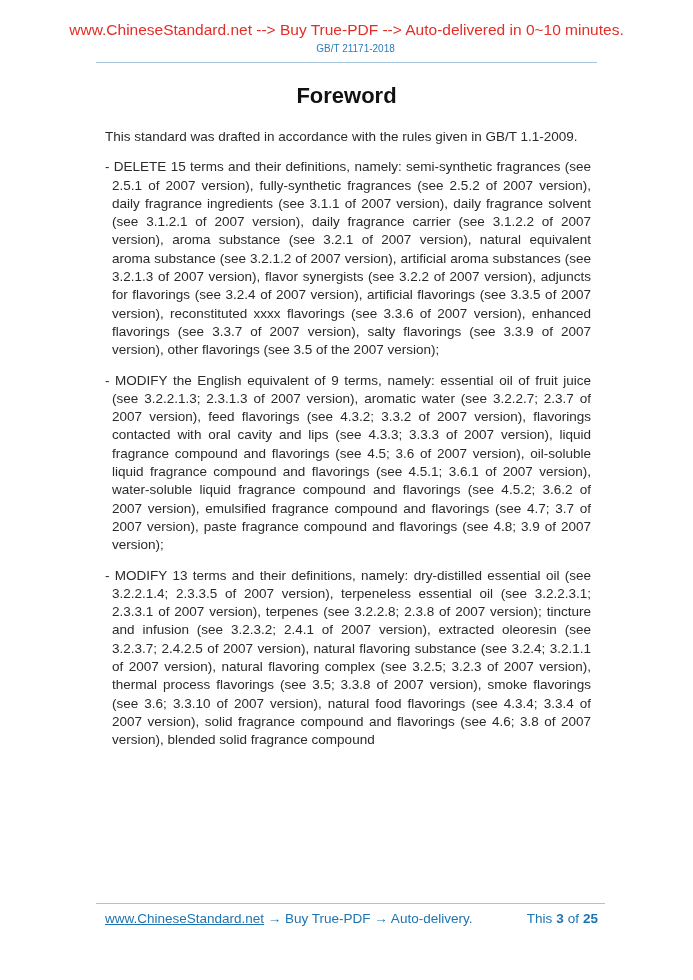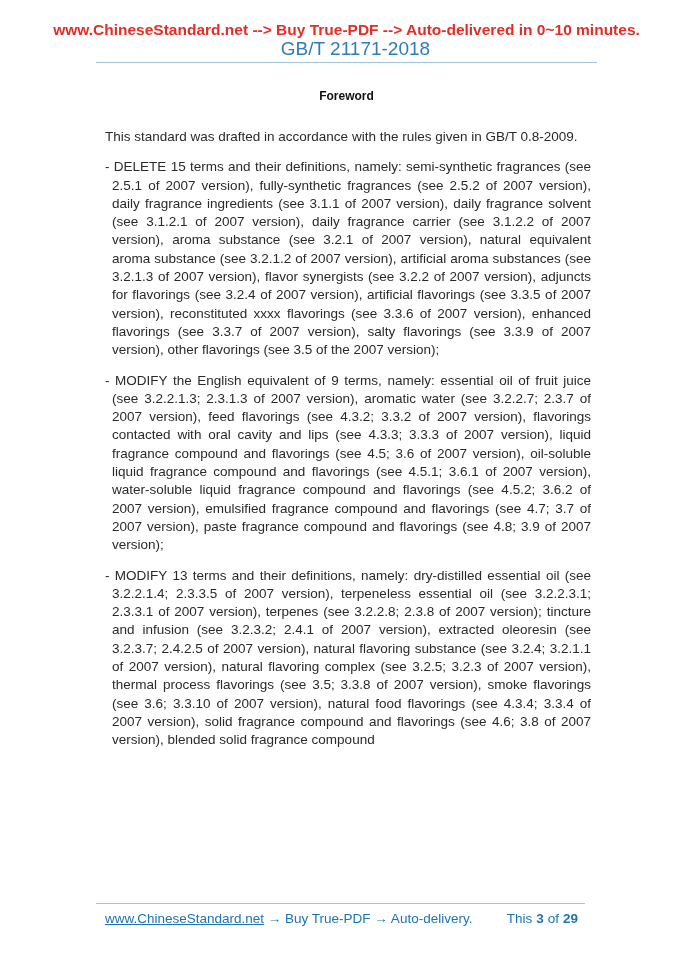--- a/index.html
+++ b/index.html
@@ -16,42 +16,41 @@
     font-family: "Liberation Sans", "DejaVu Sans", sans-serif;
     color: #2a2a2a;
   }
   .banner {
     padding-top: 21px;
     text-align: center;
     font-size: 15.5px;
     line-height: 18px;
     color: #e42d26;
     white-space: nowrap;
-    font-weight: bold;
   }
   .docnum {
     margin-top: 2px;
     text-align: center;
-    font-size: 19px;
+    font-size: 10px;
     line-height: 15px;
     color: #2e7cbd;
     padding-left: 18px;
   }
   .rule {
     border: none;
     border-top: 1.5px solid #a5c6dd;
     margin: 0;
   }
   .top-rule {
     margin: 6px 96px 0 96px;
   }
   h1.title {
     margin: 23px 0 0 0;
     text-align: center;
-    font-size: 12px;
+    font-size: 22px;
     line-height: 20px;
     font-weight: bold;
     color: #111111;
   }
   .content {
     margin: 22px 102px 0 105px;
     font-size: 13.5px;
     line-height: 18.3px;
     text-align: justify;
   }
@@ -59,21 +58,21 @@
     margin: 0 0 12px 0;
   }
   .bullet {
     margin-left: 16px;
     padding-left: 7px;
     text-indent: -7px;
   }
   .footer {
     position: absolute;
     left: 96px;
-    right: 108px;
+    right: 88px;
     top: 903px;
     text-align: center;
   }
   .footer-row {
     margin-top: 7px;
     padding: 0 7px 0 9px;
     display: flex;
     justify-content: space-between;
     align-items: baseline;
     font-size: 13.5px;
@@ -97,32 +96,32 @@
 
   <div class="banner">www.ChineseStandard.net --&gt; Buy True-PDF --&gt; Auto-delivered in 0~10 minutes.</div>
 
   <div class="docnum">GB/T 21171-2018</div>
 
   <hr class="rule top-rule">
 
   <h1 class="title">Foreword</h1>
 
   <div class="content">
-    <p>This standard was drafted in accordance with the rules given in GB/T 0.8-2009.</p>
+    <p>This standard was drafted in accordance with the rules given in GB/T 1.1-2009.</p>
 
     <p class="bullet">- DELETE 15 terms and their definitions, namely: semi-synthetic fragrances (see 2.5.1 of 2007 version), fully-synthetic fragrances (see 2.5.2 of 2007 version), daily fragrance ingredients (see 3.1.1 of 2007 version), daily fragrance solvent (see 3.1.2.1 of 2007 version), daily fragrance carrier (see 3.1.2.2 of 2007 version), aroma substance (see 3.2.1 of 2007 version), natural equivalent aroma substance (see 3.2.1.2 of 2007 version), artificial aroma substances (see 3.2.1.3 of 2007 version), flavor synergists (see 3.2.2 of 2007 version), adjuncts for flavorings (see 3.2.4 of 2007 version), artificial flavorings (see 3.3.5 of 2007 version), reconstituted xxxx flavorings (see 3.3.6 of 2007 version), enhanced flavorings (see 3.3.7 of 2007 version), salty flavorings (see 3.3.9 of 2007 version), other flavorings (see 3.5 of the 2007 version);</p>
     <p class="bullet">- MODIFY the English equivalent of 9 terms, namely: essential oil of fruit juice (see 3.2.2.1.3; 2.3.1.3 of 2007 version), aromatic water (see 3.2.2.7; 2.3.7 of 2007 version), feed flavorings (see 4.3.2; 3.3.2 of 2007 version), flavorings contacted with oral cavity and lips (see 4.3.3; 3.3.3 of 2007 version), liquid fragrance compound and flavorings (see 4.5; 3.6 of 2007 version), oil-soluble liquid fragrance compound and flavorings (see 4.5.1; 3.6.1 of 2007 version), water-soluble liquid fragrance compound and flavorings (see 4.5.2; 3.6.2 of 2007 version), emulsified fragrance compound and flavorings (see 4.7; 3.7 of 2007 version), paste fragrance compound and flavorings (see 4.8; 3.9 of 2007 version);</p>
     <p class="bullet">- MODIFY 13 terms and their definitions, namely: dry-distilled essential oil (see 3.2.2.1.4; 2.3.3.5 of 2007 version), terpeneless essential oil (see 3.2.2.3.1; 2.3.3.1 of 2007 version), terpenes (see 3.2.2.8; 2.3.8 of 2007 version); tincture and infusion (see 3.2.3.2; 2.4.1 of 2007 version), extracted oleoresin (see 3.2.3.7; 2.4.2.5 of 2007 version), natural flavoring substance (see 3.2.4; 3.2.1.1 of 2007 version), natural flavoring complex (see 3.2.5; 3.2.3 of 2007 version), thermal process flavorings (see 3.5; 3.3.8 of 2007 version), smoke flavorings (see 3.6; 3.3.10 of 2007 version), natural food flavorings (see 4.3.4; 3.3.4 of 2007 version), solid fragrance compound and flavorings (see 4.6; 3.8 of 2007 version), blended solid fragrance compound</p>
   </div>
 
   <div class="footer">
     <hr class="rule">
     <div class="footer-row">
       <span>
         <a class="footer-link">www.ChineseStandard.net</a><span> → Buy True-PDF → Auto-delivery.</span>
       </span>
       <span>
-        <span>This</span><span class="pg-sep"></span><span class="page-num">3</span><span class="pg-sep"></span><span>of</span><span class="pg-sep"></span><span class="page-num">29</span>
+        <span>This</span><span class="pg-sep"></span><span class="page-num">3</span><span class="pg-sep"></span><span>of</span><span class="pg-sep"></span><span class="page-num">25</span>
       </span>
     </div>
   </div>
 
 </div>
 
 </body></html>

